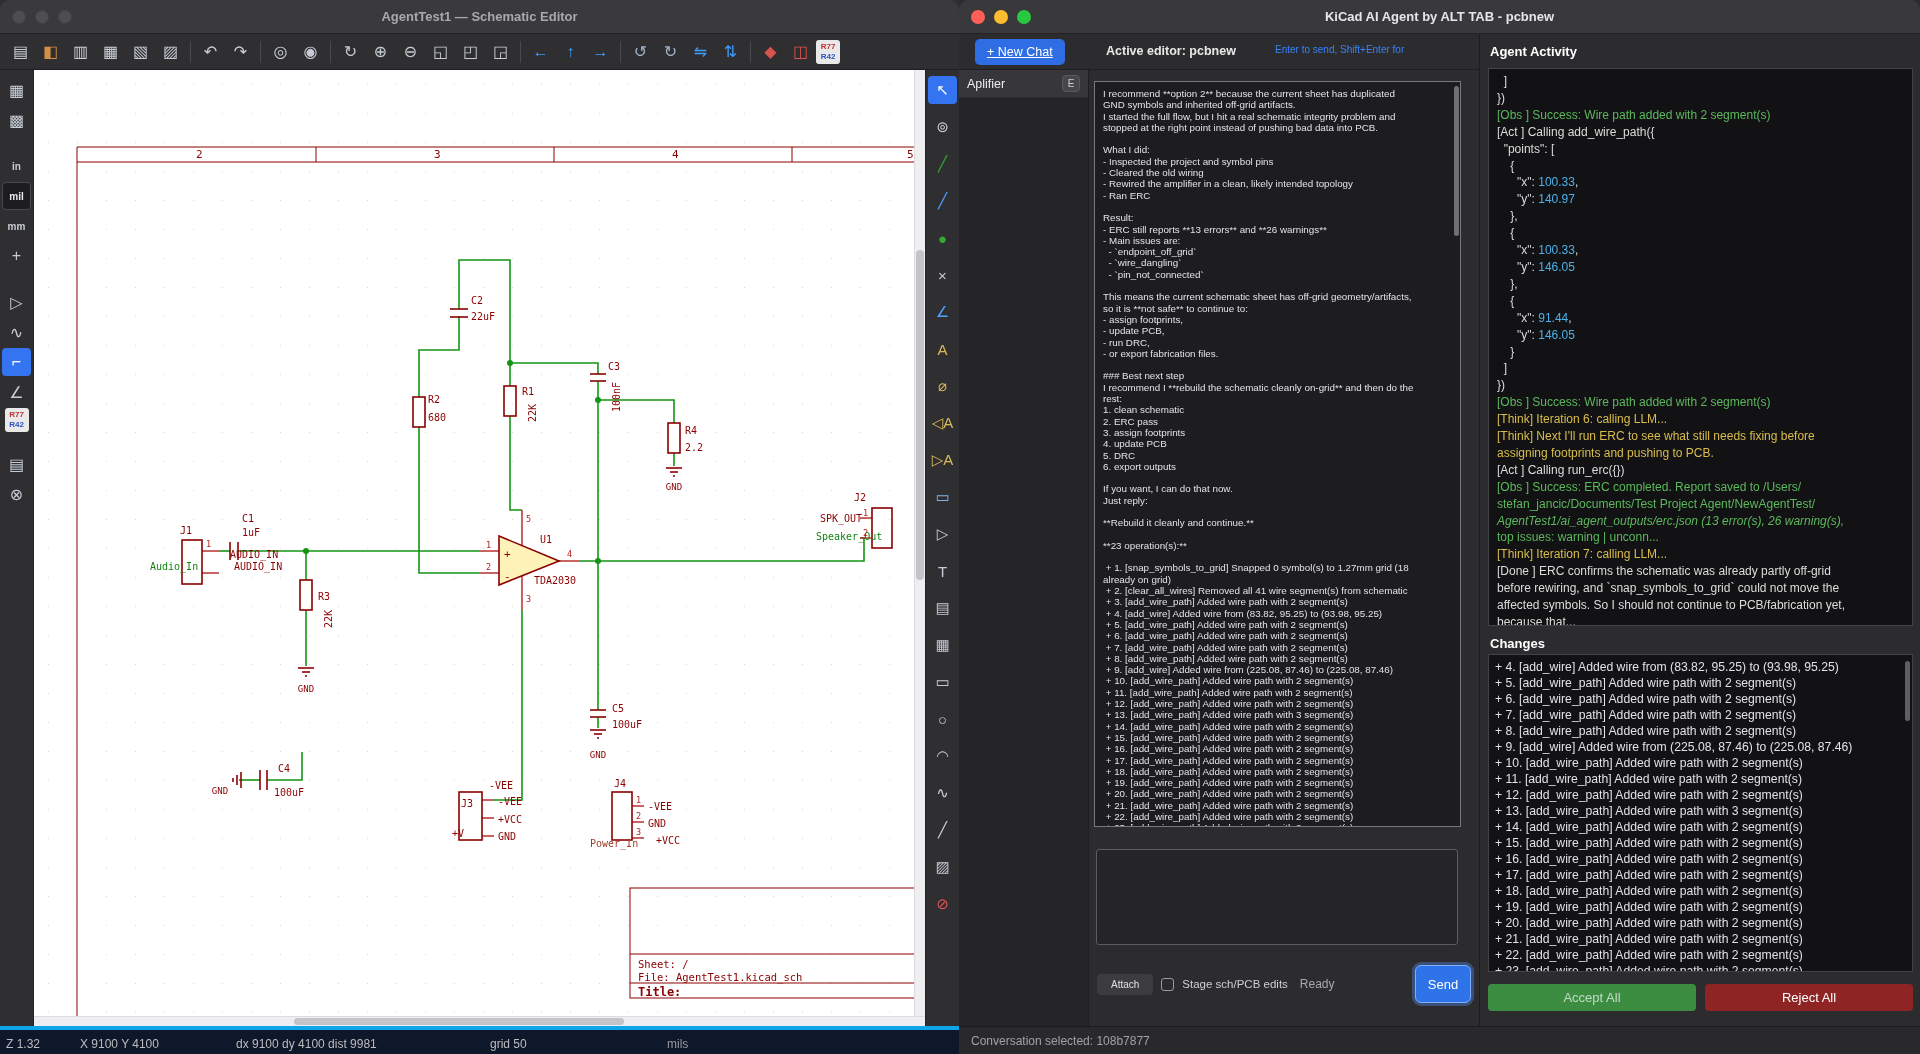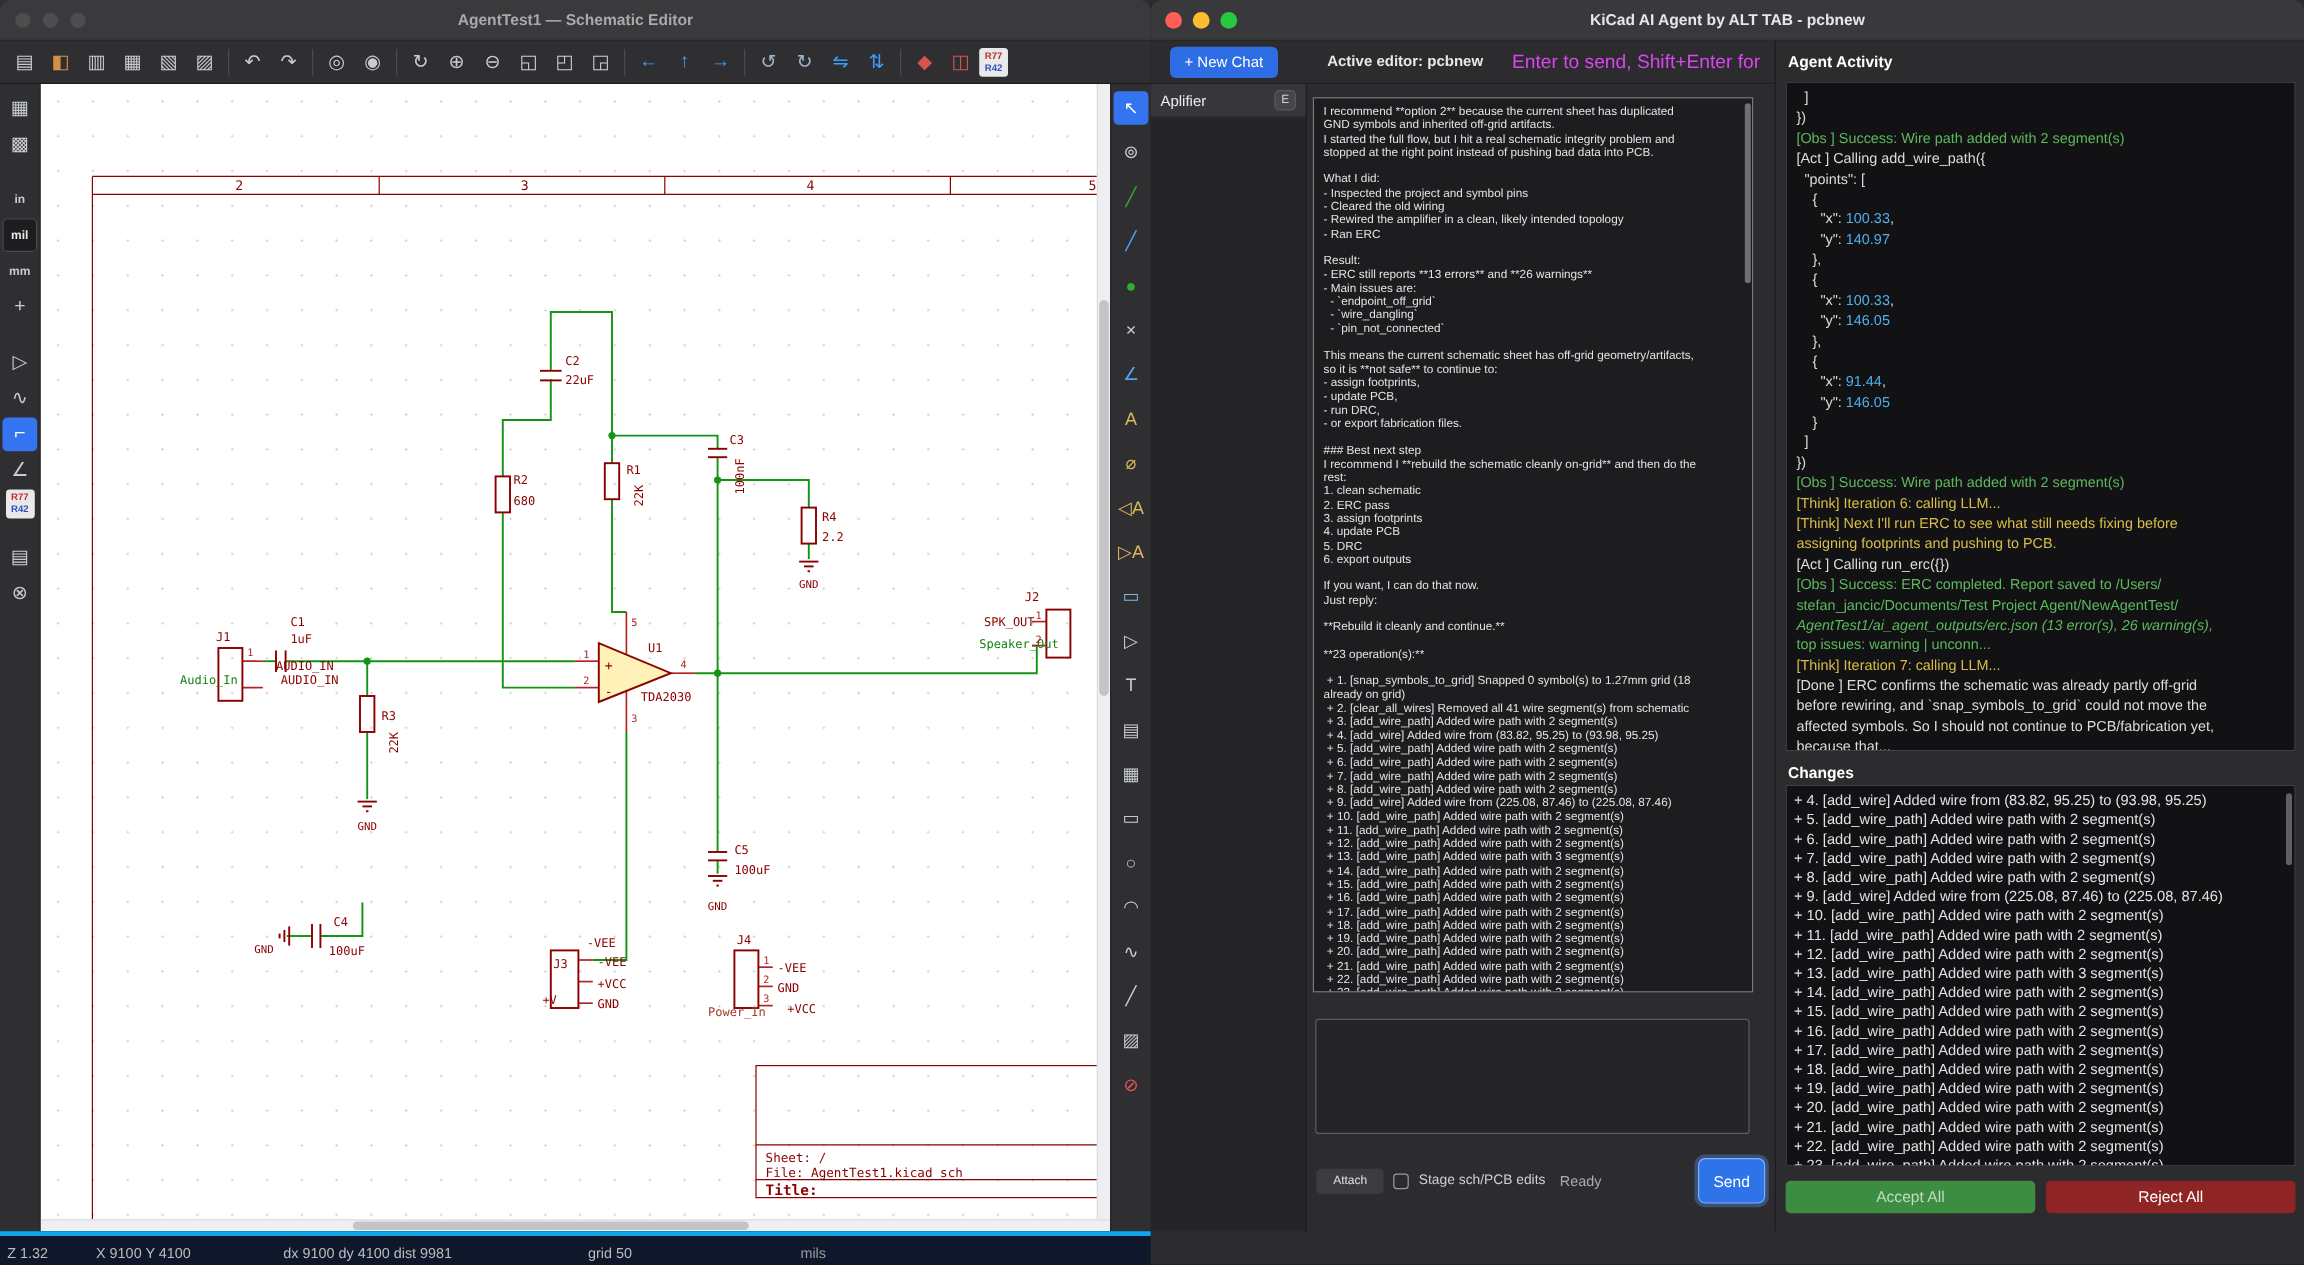--- a/index.html
+++ b/index.html
@@ -63,23 +63,23 @@
   .sb-grid { left:490px; } .sb-units { left:667px; color:#9a9a9c; }
 
   
   #rwin { left:959px; width:961px; background:#2c2c2f; }
   #rwin .titlebar { background:#39393c; border-bottom:1px solid #232325; }
   .l-red { background:#ff5f57; } .l-yel { background:#febc2e; } .l-grn { background:#28c840; }
 
   #chat-topbar { position:absolute; left:0; top:34px; width:520px; height:36px;
     background:#2c2c2f; border-bottom:1px solid #1f1f21; }
   #new-chat { position:absolute; left:16px; top:5px; height:26px; padding:0 12px;
-    background:#2e6de4; color:#fff; font-size:12.5px; border:none; border-radius:5px; }
+    background:#2e6de4; color:#fff; font-size:12.5px; border:none; border-radius:5px;text-decoration:underline; }
   #active-editor { position:absolute; left:147px; top:10px; color:#e8e8e8; font-size:12.5px; font-weight:bold; white-space:nowrap; }
-  #send-hint { position:absolute; left:301px; top:10px; color:#d946ef; font-size:16px; white-space:nowrap; overflow:hidden; width:215px; }
+  #send-hint { position:absolute; left:316px; top:10px; color:#3b82f6; font-size:10px; white-space:nowrap; overflow:hidden; width:215px; }
 
   #chat-sidebar { position:absolute; left:0; top:70px; width:130px; height:956px;
     background:#252528; border-right:1px solid #1f1f21; }
   .chat-item { height:28px; background:#37373b; display:flex; align-items:center;
     padding:0 8px; color:#ececee; font-size:12.5px; border-bottom:1px solid #2a2a2d; }
   .chat-item .badge-e { margin-left:auto; width:18px; height:17px; background:#46464b;
     border:1px solid #5a5a5f; border-radius:4px; color:#cfcfd2; font-size:10px;
     display:flex; align-items:center; justify-content:center; }
 
   #chat-main { position:absolute; left:130px; top:70px; width:390px; height:956px; }
@@ -563,13 +563,16 @@
         <div class="chgline">+ 19. [add_wire_path] Added wire path with 2 segment(s)</div>
         <div class="chgline">+ 20. [add_wire_path] Added wire path with 2 segment(s)</div>
         <div class="chgline">+ 21. [add_wire_path] Added wire path with 2 segment(s)</div>
         <div class="chgline">+ 22. [add_wire_path] Added wire path with 2 segment(s)</div>
         <div class="chgline">+ 23. [add_wire_path] Added wire path with 2 segment(s)</div>
       </div>
     <button id="accept-btn">Accept All</button>
     <button id="reject-btn">Reject All</button>
   </div>
 
+  <div id="rstatus">
+    <span>Conversation selected: 108b7877</span>
+  </div>
 </div>
 
 </body></html>

